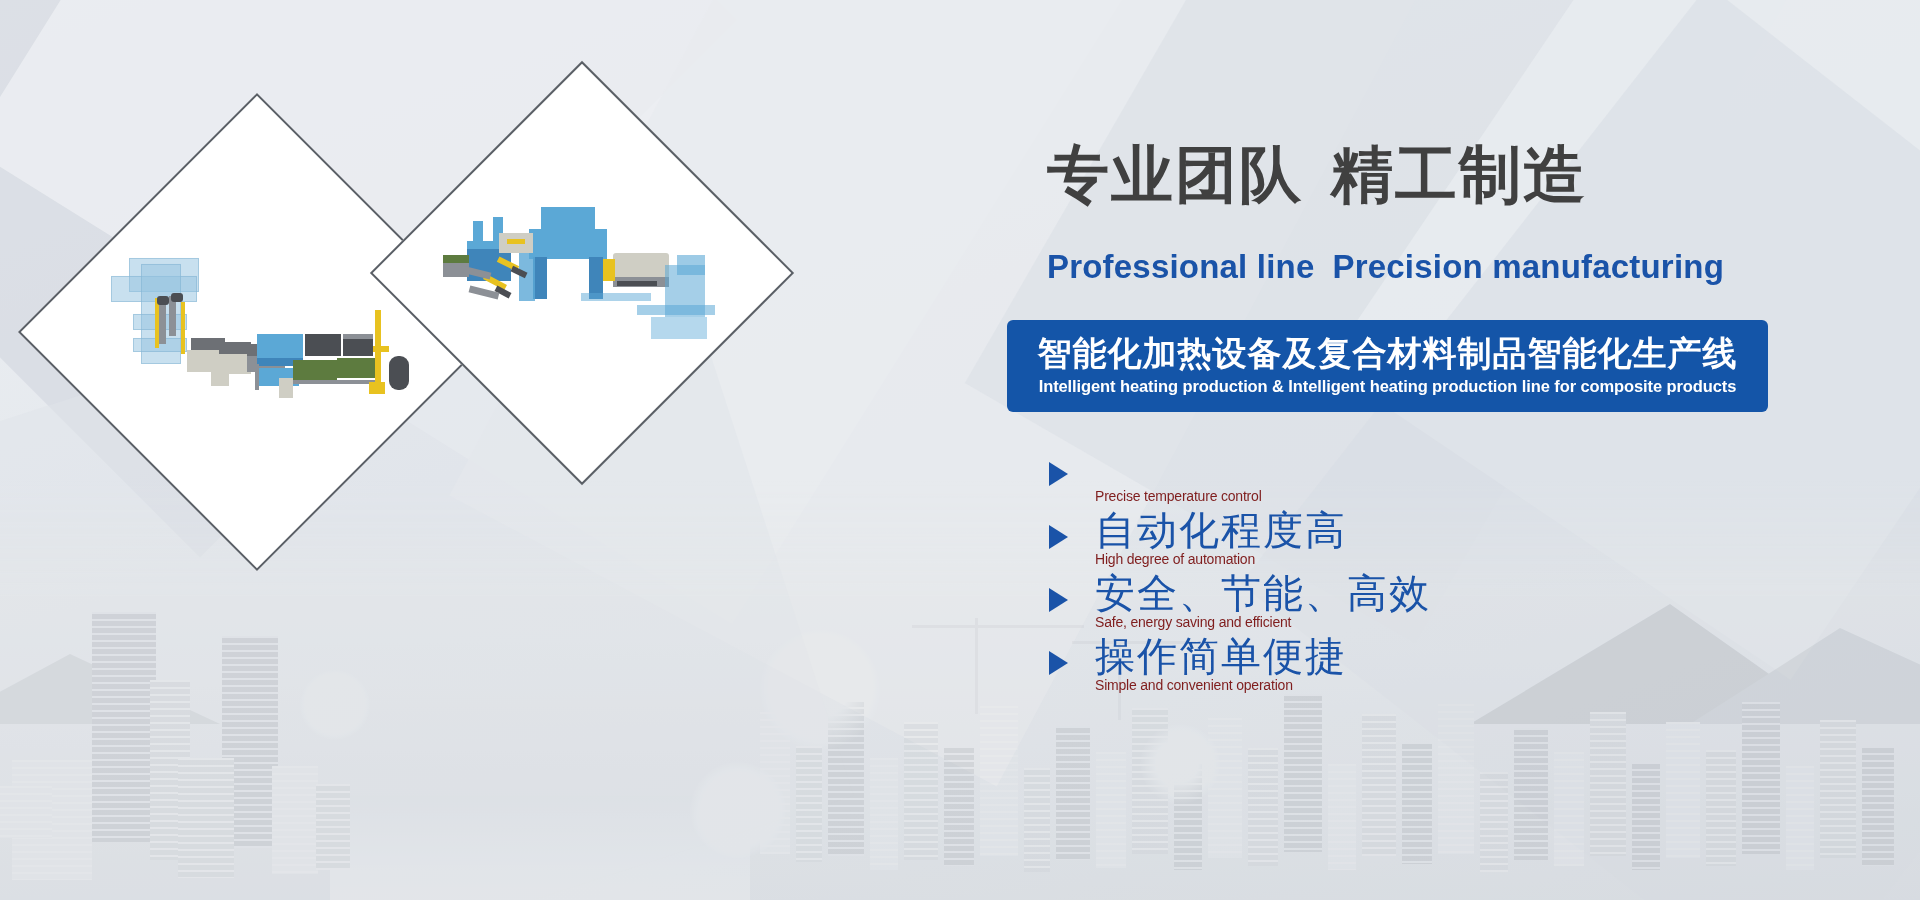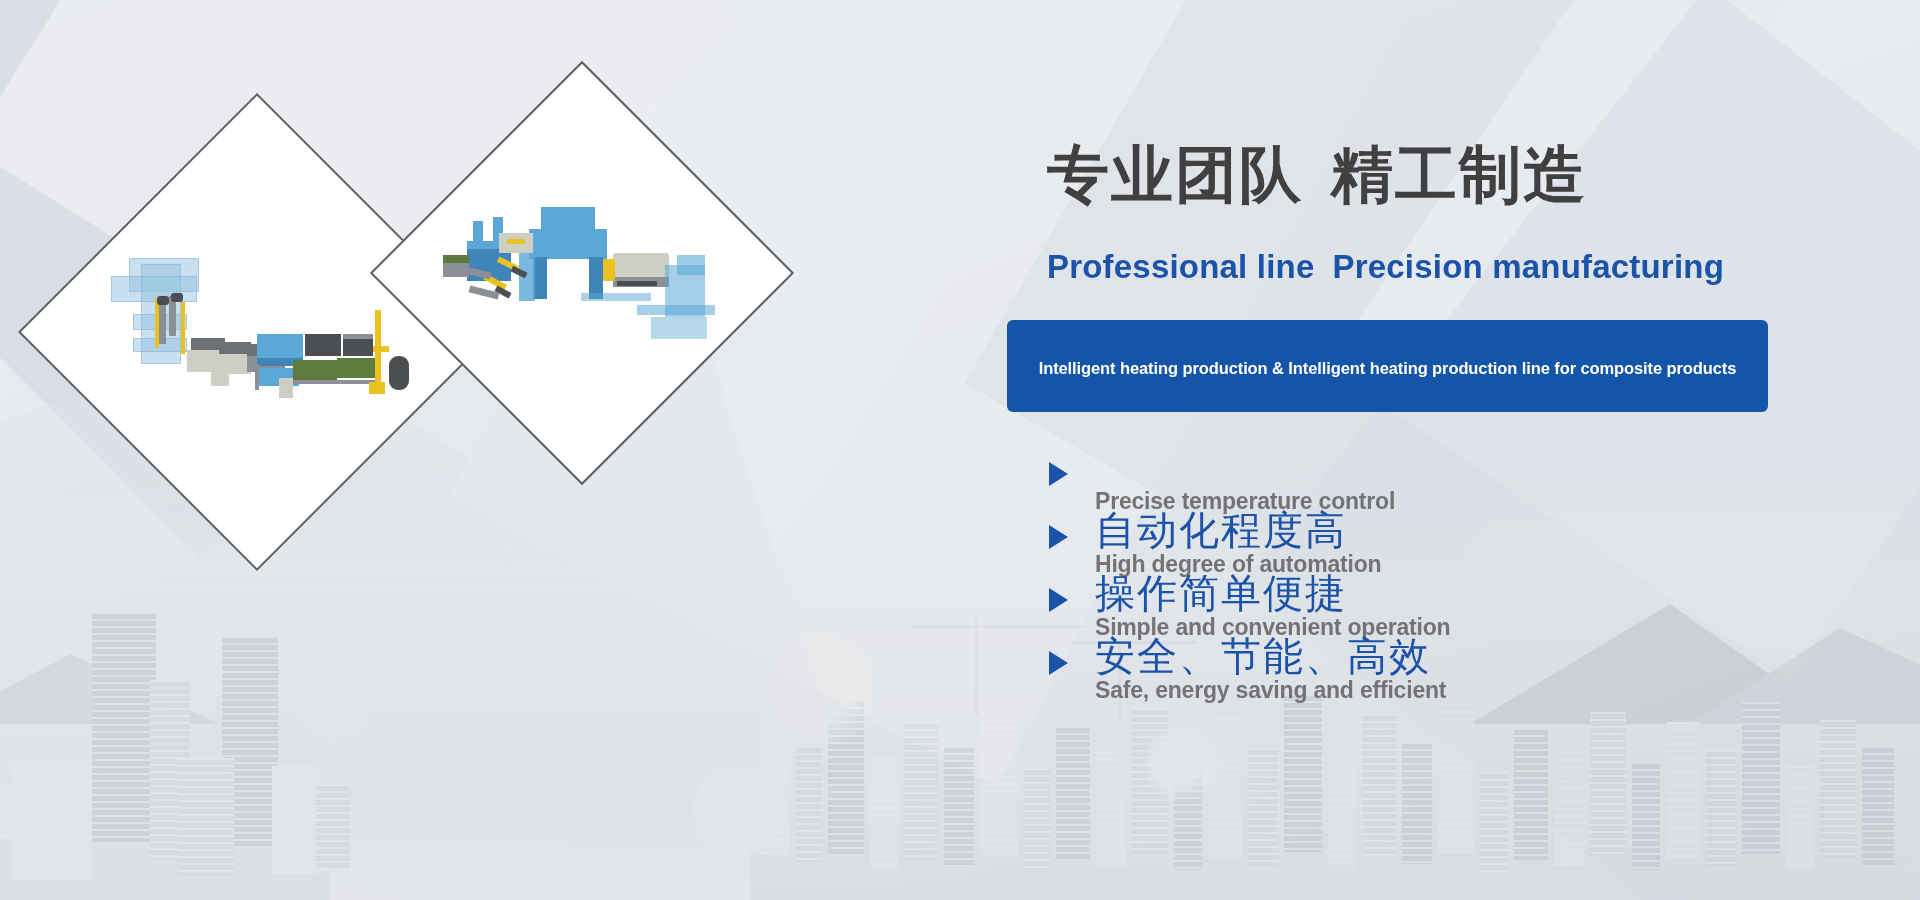--- a/index.html
+++ b/index.html
@@ -176,21 +176,21 @@
     border-width:12px 0 12px 19px;
     border-color:transparent transparent transparent #1a53a8;
   }
   .f-cn{
     position:absolute; left:46px; top:-4px;
     color:#1a53a8; font-size:40px; font-weight:500;
     letter-spacing:2px; line-height:1.15; white-space:nowrap;
   }
   .f-en{
     position:absolute; left:46px; top:40px;
-    color:#737373; font-size:23px; font-weight:bold;
+    color:#7f1d1d; font-size:14px; font-weight:normal;
     letter-spacing:-.2px; white-space:nowrap;
   }
 </style>
 </head>
 <body>
 
 <div class="stage">
 
   <div class="bg-base"></div>
   <div class="facet f1"></div>
@@ -347,44 +347,45 @@
 
     <div class="headline">
       <span>专业团队</span><span class="gap"></span><span>精工制造</span>
     </div>
 
     <div class="headline-en">
       <span>Professional line</span><span class="gap"></span><span>Precision manufacturing</span>
     </div>
 
     <div class="banner">
+      <div class="banner-cn">智能化加热设备及复合材料制品智能化生产线</div>
       <div class="banner-en">Intelligent heating production &amp; Intelligent heating production line for composite products</div>
     </div>
 
     <div class="features">
 
       <div class="feature">
         <span class="tri"></span>
         <span class="f-en">Precise temperature control</span>
       </div>
 
       <div class="feature">
         <span class="tri"></span>
         <span class="f-cn">自动化程度高</span>
         <span class="f-en">High degree of automation</span>
       </div>
 
       <div class="feature">
         <span class="tri"></span>
+        <span class="f-cn">安全、节能、高效</span>
+        <span class="f-en">Safe, energy saving and efficient</span>
+      </div>
+
+      <div class="feature">
+        <span class="tri"></span>
         <span class="f-cn">操作简单便捷</span>
         <span class="f-en">Simple and convenient operation</span>
       </div>
 
-      <div class="feature">
-        <span class="tri"></span>
-        <span class="f-cn">安全、节能、高效</span>
-        <span class="f-en">Safe, energy saving and efficient</span>
-      </div>
-
     </div>
   </div>
 
 </div>
 
 </body></html>

